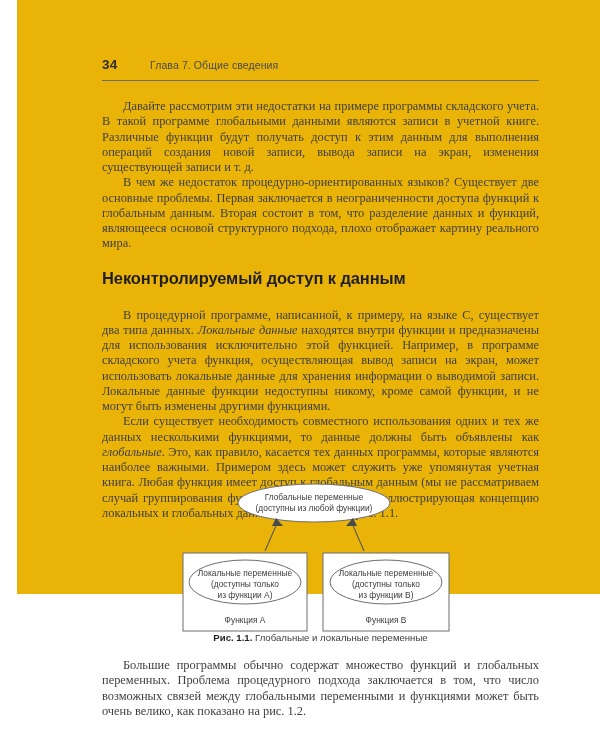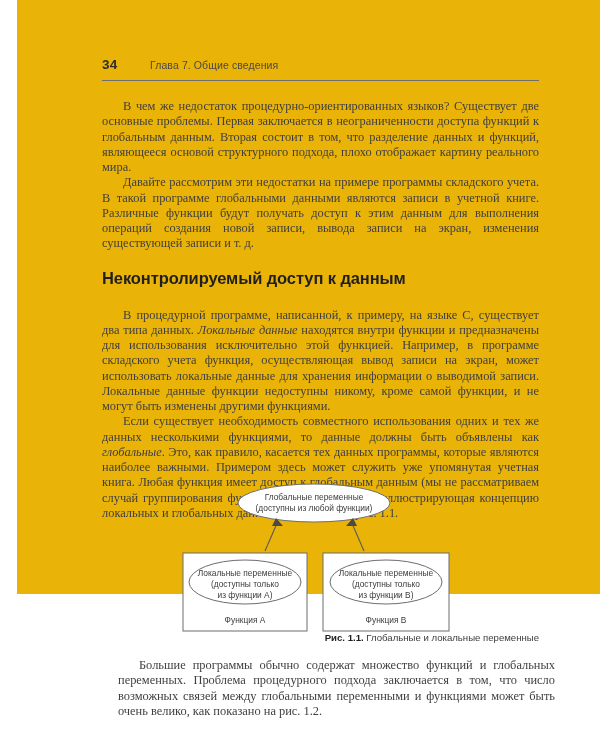--- a/index.html
+++ b/index.html
@@ -114,54 +114,53 @@
     stroke-width: 1.1;
     fill: none;
   }
   .fig-arrow-head { fill: #4a4a4a; }
 
   .fig-caption {
     position: absolute;
     left: 85px;
     top: 632px;
     width: 437px;
-    text-align: right;
+    text-align: center;
     font-family: "Liberation Sans", sans-serif;
     font-size: 9.6px;
     color: #3c3c3c;
   }
   .fig-caption .cap-label {
     font-weight: bold;
     color: #1f1f1f;
   }
 
   .content-after {
     position: absolute;
     left: 85px;
     top: 658px;
     width: 437px;
-    margin-left: 16px;
   }
 </style>
 </head>
 <body>
 
 <div class="page">
 
   <div class="running-head">
     <span class="page-number">34</span>
     <span class="chapter-title">Глава 7. Общие сведения</span>
   </div>
   <div class="head-rule"></div>
 
   <div class="content">
 
+    <p class="body">Давайте рассмотрим эти недостатки на примере программы складского учета. В такой программе глобальными данными являются записи в учетной книге. Различные функции будут получать доступ к этим данным для выполнения операций создания новой записи, вывода записи на экран, изменения существующей записи и т. д.</p>
+
     <p class="body">В чем же недостаток процедурно-ориентированных языков? Существует две основные проблемы. Первая заключается в неограниченности доступа функций к глобальным данным. Вторая состоит в том, что разделение данных и функций, являющееся основой структурного подхода, плохо отображает картину реального мира.</p>
-
-    <p class="body">Давайте рассмотрим эти недостатки на примере программы складского учета. В такой программе глобальными данными являются записи в учетной книге. Различные функции будут получать доступ к этим данным для выполнения операций создания новой записи, вывода записи на экран, изменения существующей записи и т. д.</p>
 
     <h2 class="section-heading">Неконтролируемый доступ к данным</h2>
 
     <p class="body"><span>В процедурной программе, написанной, к примеру, на языке C, существует два типа данных. </span><i>Локальные данные</i><span> находятся внутри функции и предназначены для использования исключительно этой функцией. Например, в программе складского учета функция, осуществляющая вывод записи на экран, может использовать локальные данные для хранения информации о выводимой записи. Локальные данные функции недоступны никому, кроме самой функции, и не могут быть изменены другими функциями.</span></p>
 
     <p class="body"><span>Если существует необходимость совместного использования одних и тех же данных несколькими функциями, то данные должны быть объявлены как </span><i>глобальные</i><span>. Это, как правило, касается тех данных программы, которые являются наиболее важными. Примером здесь может служить уже упомянутая учетная книга. Любая функция имеет доступ к глобальным данным (мы не рассматриваем случай группирования функций в модули). Схема, иллюстрирующая концепцию локальных и глобальных данных, приведена на рис. 1.1.</span></p>
 
   </div>
 
   <div class="figure">

